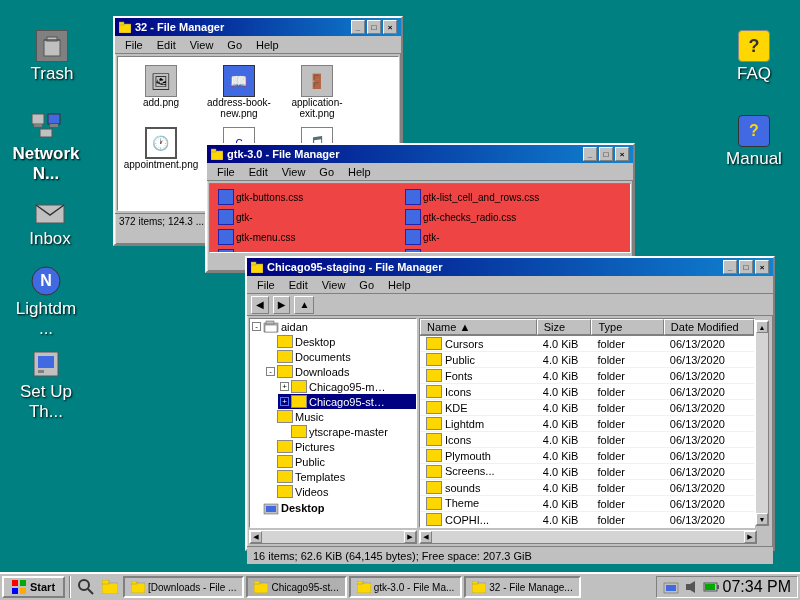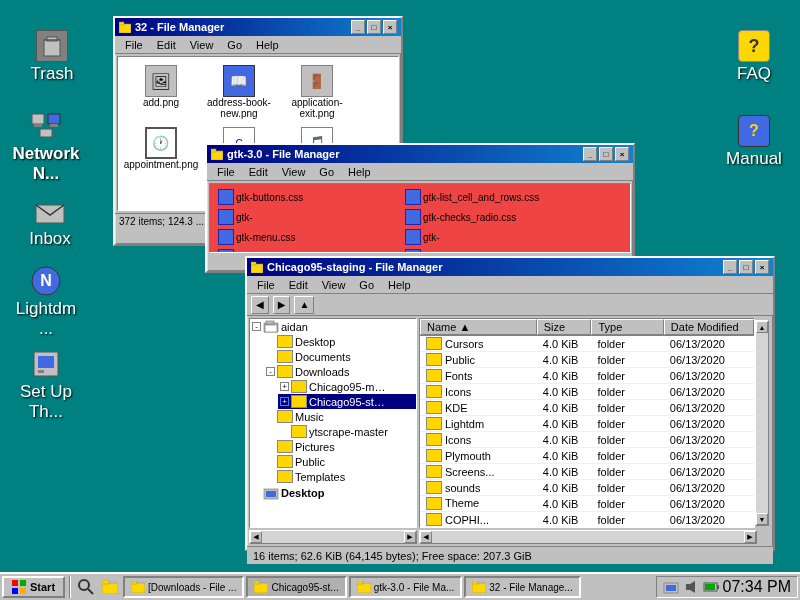--- a/index.html
+++ b/index.html
@@ -649,20 +649,25 @@
           <div style="width:16px;height:13px;background:#FFD700;border:1px solid #888;flex-shrink:0;"></div>
           <span>Public</span>
         </div>
 
         <div class="tree-item indent-1">
           <div style="width:9px;height:9px;flex-shrink:0;"></div>
           <div style="width:16px;height:13px;background:#FFD700;border:1px solid #888;flex-shrink:0;"></div>
           <span>Templates</span>
         </div>
 
+        <div class="tree-item indent-1">
+          <div style="width:9px;height:9px;flex-shrink:0;"></div>
+          <div style="width:16px;height:13px;background:#FFD700;border:1px solid #888;flex-shrink:0;"></div>
+          <span>Videos</span>
+        </div>
 
         <div class="tree-item">
           <div style="width:9px;height:9px;flex-shrink:0;"></div>
           <svg width="16" height="16" style="flex-shrink:0">
               <rect x="1" y="4" width="14" height="10" fill="#c0c0c0" stroke="#555" stroke-width="0.5"></rect>
               <rect x="3" y="6" width="10" height="6" fill="#4169E1"></rect>
             </svg>
           <span style="font-weight:bold;">Desktop</span>
         </div>
       </div>
@@ -749,21 +754,21 @@
         <div class="file-row">
           <div class="cell col-name" style="display:flex;align-items:center;gap:3px;">
               <div style="width:16px;height:13px;background:#FFD700;border:1px solid #888;flex-shrink:0;"></div>
               <span>Plymouth</span>
             </div>
           <div class="cell col-size">4.0 KiB</div>
           <div class="cell col-type">folder</div>
           <div class="cell col-date">06/13/2020</div>
         </div>
         <div class="file-row">
-          <div class="cell col-name" style="display:flex;align-items:center;gap:3px;">
+          <div class="cell col-name" style="display:flex;align-items:flex-start;gap:3px;">
               <div style="width:16px;height:13px;background:#FFD700;border:1px solid #888;flex-shrink:0;"></div>
               <span>Screens...</span>
             </div>
           <div class="cell col-size">4.0 KiB</div>
           <div class="cell col-type">folder</div>
           <div class="cell col-date">06/13/2020</div>
         </div>
         <div class="file-row">
           <div class="cell col-name" style="display:flex;align-items:center;gap:3px;">
               <div style="width:16px;height:13px;background:#FFD700;border:1px solid #888;flex-shrink:0;"></div>

